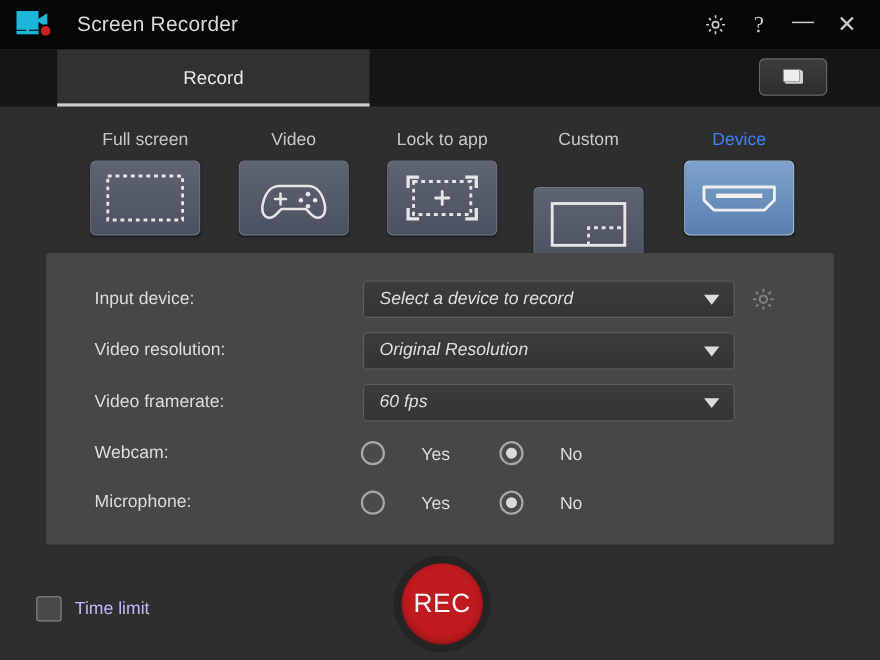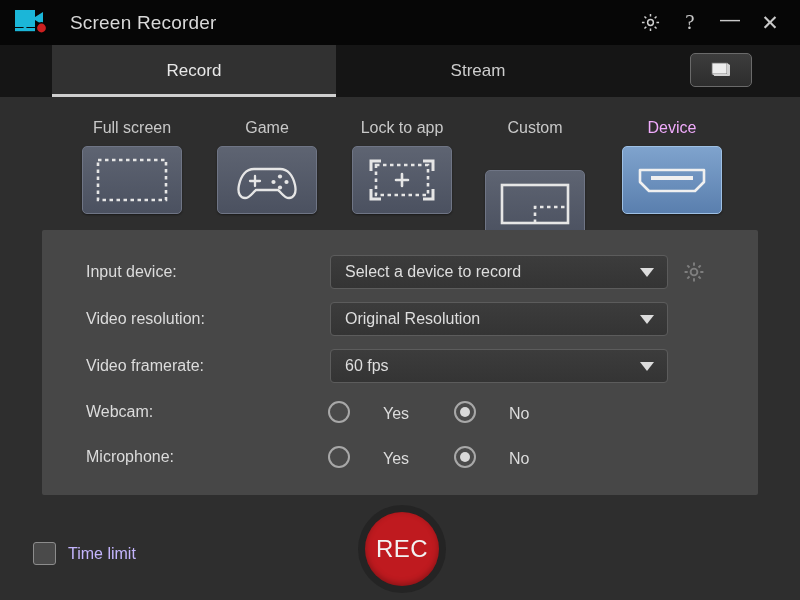--- a/index.html
+++ b/index.html
@@ -63,21 +63,21 @@
 
   
   .content { position:absolute; left:0; top:97px; width:800px; height:586px; background:#2e2e2e; }
 
   .modes { position:absolute; left:0; top:22px; width:800px; height:116px; }
   .mode {
     position:absolute; top:0; width:148px;
     display:flex; flex-direction:column; align-items:center; cursor:pointer;
   }
   .mode-label { font-size:16px; color:#c8c8c8; margin-bottom:9px; white-space:nowrap; }
-  .mode.sel .mode-label { color:#f0abfc; }
+  .mode.sel .mode-label { color:#3b82f6; }
   .mode-icon {
     width:100px; height:68px; border-radius:5px;
     background:linear-gradient(180deg,#5e6472,#4b5160);
     border:1px solid #6f7585;
     display:flex; align-items:center; justify-content:center;
     box-shadow:0 1px 2px rgba(0,0,0,.45);
   }
   .mode.sel .mode-icon {
     background:linear-gradient(180deg,#7fa3cd,#5a7fae);
     border:1px solid #9ec0e4;
@@ -98,21 +98,21 @@
   .row { position:absolute; left:0; width:716px; height:36px; display:flex; align-items:center; }
   .row-label {
     position:absolute; left:44px; font-size:16px; color:#dcdcdc; white-space:nowrap;
   }
   .dropdown {
     position:absolute; left:288px; width:338px; height:34px;
     background:linear-gradient(180deg,#3c3c3c,#343434);
     border:1px solid #5c5c5c; border-radius:4px;
     display:flex; align-items:center; cursor:pointer;
   }
-  .dd-text { font-size:16px; color:#dedede; padding-left:14px; white-space:nowrap; }
+  .dd-text { font-size:16px; color:#dedede; padding-left:14px; white-space:nowrap;font-style:italic; }
   .dd-arrow {
     margin-left:auto; margin-right:13px;
     width:0;height:0;border-left:7px solid transparent;border-right:7px solid transparent;
     border-top:9px solid #dcdcdc;
   }
   .dd-gear { position:absolute; left:640px; width:24px; height:24px; cursor:pointer; }
 
   .radio-group { position:absolute; display:flex; align-items:flex-end; cursor:pointer;gap:21px; }
   .radio {
     width:22px; height:22px; border-radius:50%;
@@ -172,21 +172,20 @@
         </svg>
       </div>
       <div class="tb-btn tb-help">?</div>
       <div class="tb-btn tb-min">—</div>
       <div class="tb-btn tb-close">✕</div>
     </div>
   </div>
 
   <div class="tabstrip">
     <div class="tab tab-record">Record</div>
-    <div class="tab tab-stream">Stream</div>
     <div class="tab-underline"></div>
 
     <div class="layers-btn">
       <svg width="28" height="22" viewBox="0 0 28 22">
         <rect x="7" y="6" width="15" height="11" fill="#bdbdbd"></rect>
         <rect x="5" y="4" width="15" height="11" fill="#ededed" stroke="#6a6a6a" stroke-width="0.8"></rect>
         <path d="M20 4 l3 2 v11 l-3 -2 z" fill="#d2d2d2"></path>
         <path d="M5 15 l3 2 h15 l-3 -2 z" fill="#d2d2d2"></path>
       </svg>
     </div>
@@ -200,21 +199,21 @@
         <div class="mode-label">Full screen</div>
         <div class="mode-icon">
           <svg width="80" height="52" viewBox="0 0 80 52">
             <rect x="6" y="6" width="68" height="40" fill="none" stroke="#e6e6e6" stroke-width="2.6" stroke-dasharray="3.5,3.5"></rect>
           </svg>
         </div>
 
       </div>
 
       <div class="mode" style="left:193px;">
-        <div class="mode-label">Game</div>
+        <div class="mode-label">Video</div>
         <div class="mode-icon">
           <svg width="66" height="48" viewBox="0 0 66 48" fill="none" stroke="#e6e6e6" stroke-width="2.3" stroke-linecap="round">
             <path d="M20 13 h26 c8 0 13 7 15 16 c2 9 -2 13 -6 13 c-5 0 -7 -5 -11 -8 h-22 c-4 3 -6 8 -11 8 c-4 0 -8 -4 -6 -13 c2 -9 7 -16 15 -16 z"></path>
             <path d="M16 25 h10 M21 20 v10"></path>
             <circle cx="46" cy="20.5" r="2.1" fill="#e6e6e6" stroke="none"></circle>
             <circle cx="52.5" cy="26" r="2.1" fill="#e6e6e6" stroke="none"></circle>
             <circle cx="46" cy="31.5" r="2.1" fill="#e6e6e6" stroke="none"></circle>
             <circle cx="39.5" cy="26" r="2.1" fill="#e6e6e6" stroke="none"></circle>
           </svg>
         </div>

